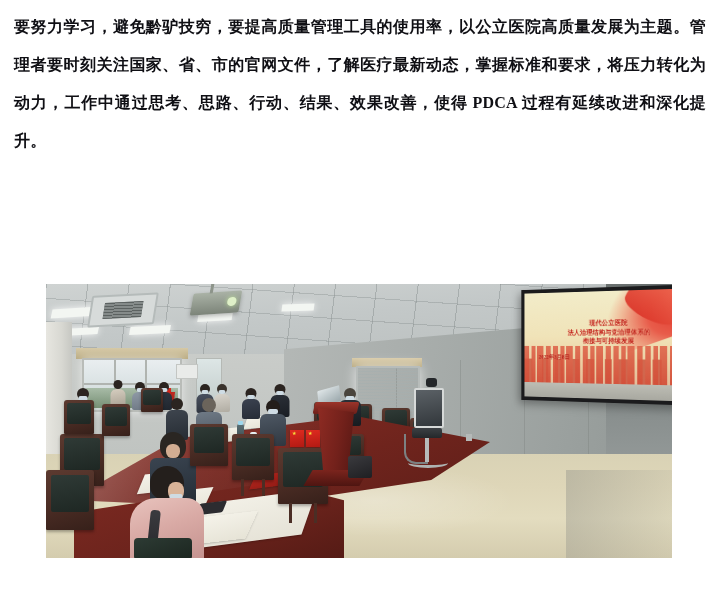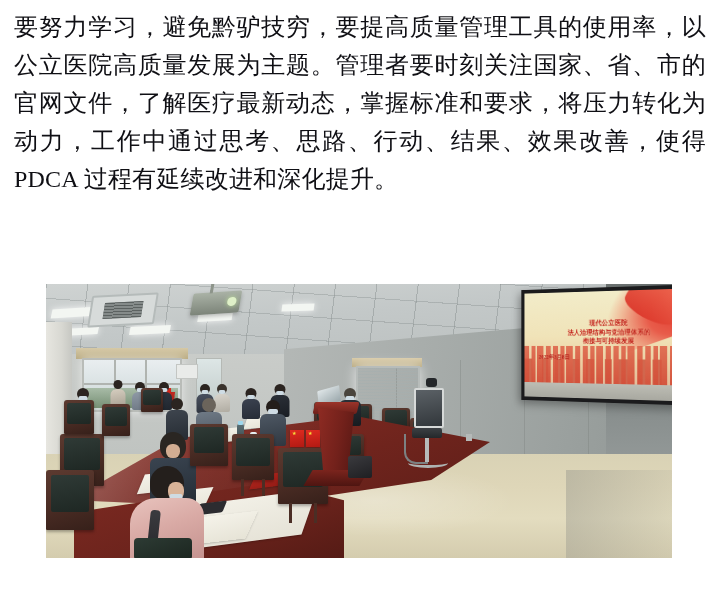--- a/index.html
+++ b/index.html
@@ -20,26 +20,27 @@
     background: #ffffff;
   }
 
   
   .body-text {
     position: absolute;
     left: 14px;
     top: 8px;
     width: 692px;
     color: #0f0f14;
-    font-size: 24px;
+    font-size: 16px;
     line-height: 38px;
     letter-spacing: 0.2px;
     text-align: justify;
     text-justify: inter-ideograph;
     white-space: normal;
+    font-weight: bold;
   }
 
   
   .photo-wrap {
     position: absolute;
     left: 46px;
     top: 284px;
     width: 626px;
     height: 274px;
     overflow: hidden;

